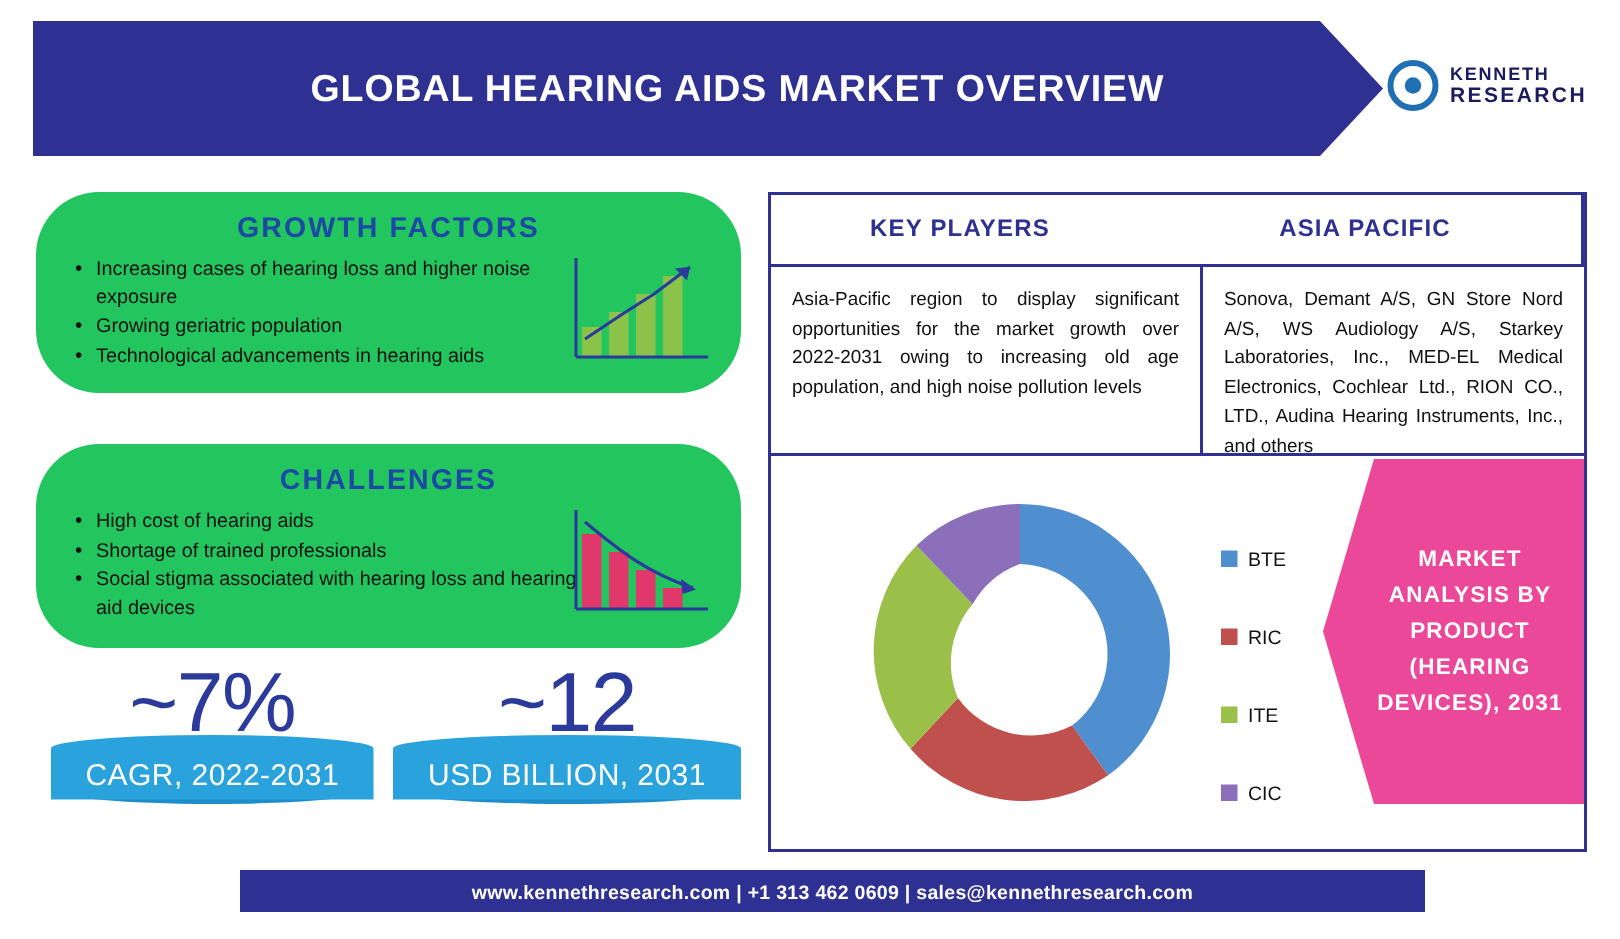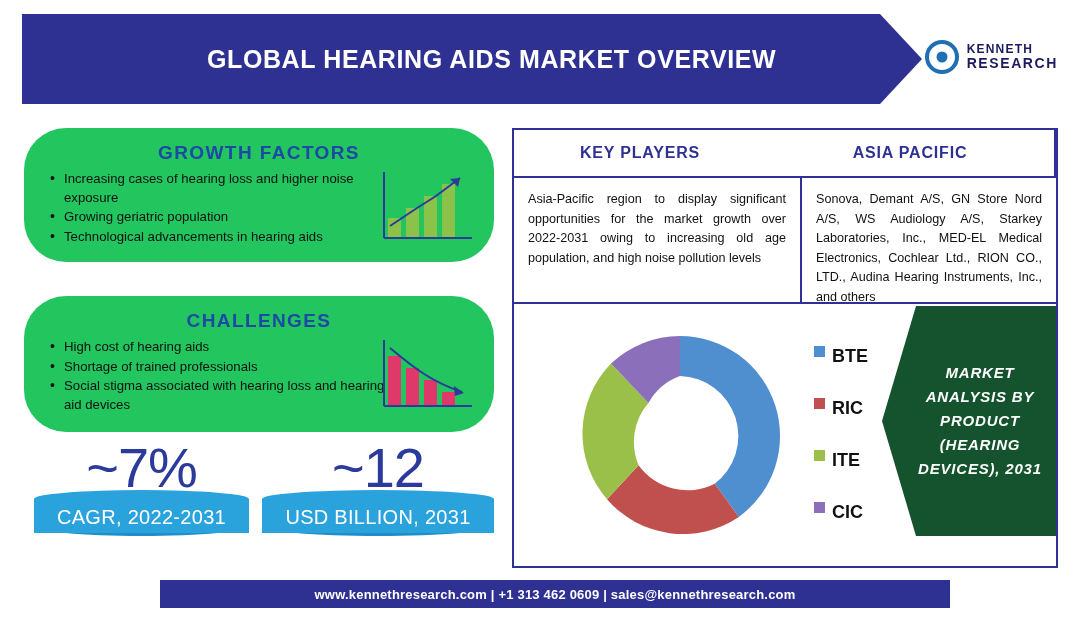--- a/index.html
+++ b/index.html
@@ -241,42 +241,42 @@
     width: 228px;
     height: 228px;
   }
   .legend {
     position: absolute;
     left: 300px;
     top: 42px;
   }
   .legend-item {
     display: flex;
+    align-items: center;
     height: 52px;
-    font-size: 18px;
+    font-size: 13px;
     color: #111;
-    font-weight: bold;
+    font-weight: normal;
   }
   .legend-swatch {
     width: 11px;
     height: 11px;
     margin-right: 7px;
   }
   .blue-flag {
     position: absolute;
     right: 0;
     top: 176px;
     width: 174px;
     height: 230px;
-    background: #14532d;
+    background: #ec4899;
     clip-path: polygon(34px 0, 174px 0, 174px 230px, 34px 230px, 0 115px);
     display: flex;
     align-items: center;
     justify-content: center;
-    font-style: italic;
   }
   .blue-flag-text {
     color: #ffffff;
     font-size: 15px;
     font-weight: bold;
     text-align: center;
     line-height: 1.6;
     letter-spacing: 0.8px;
     padding-left: 22px;
   }

